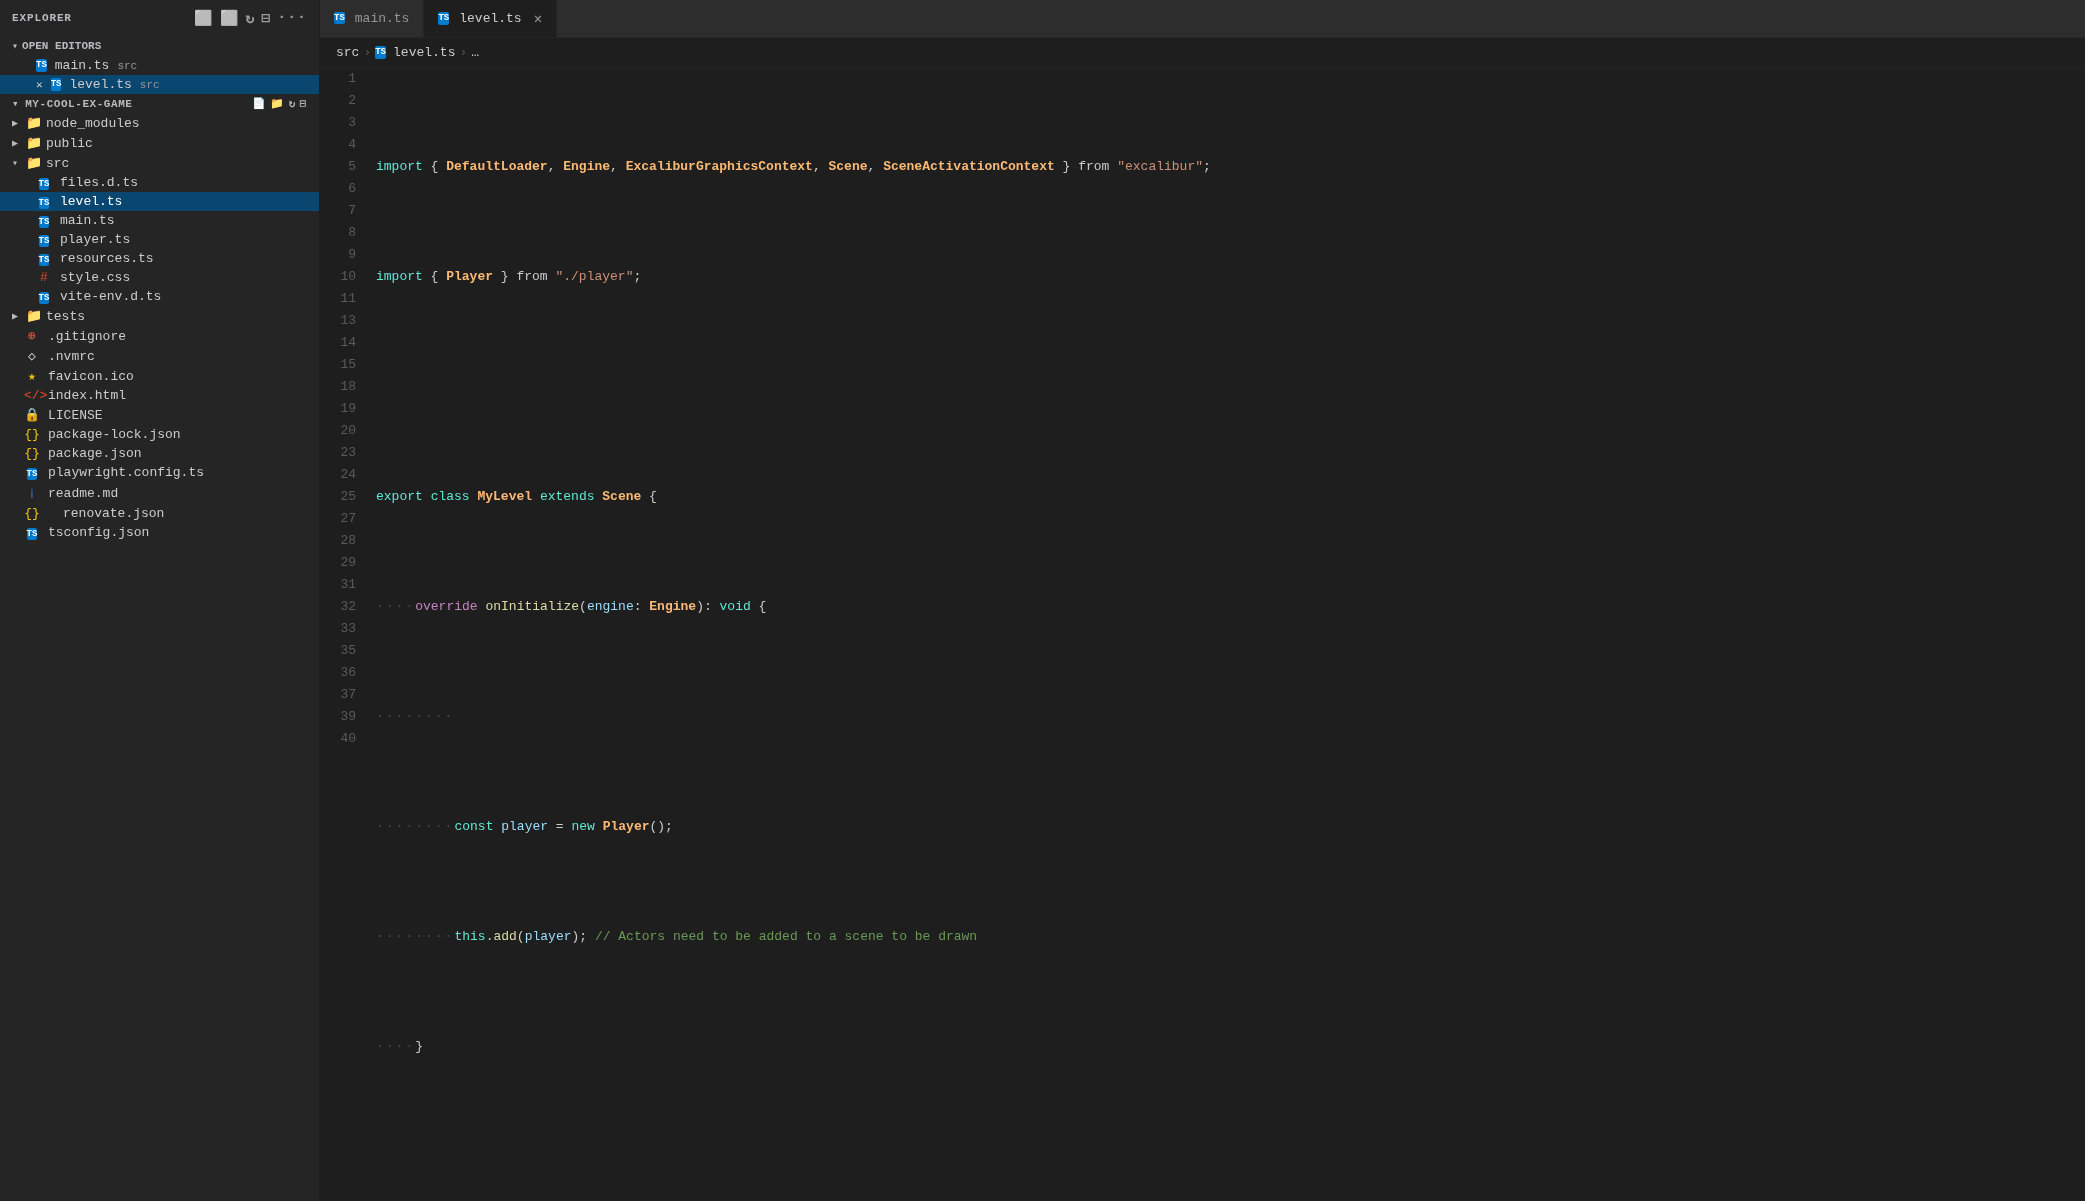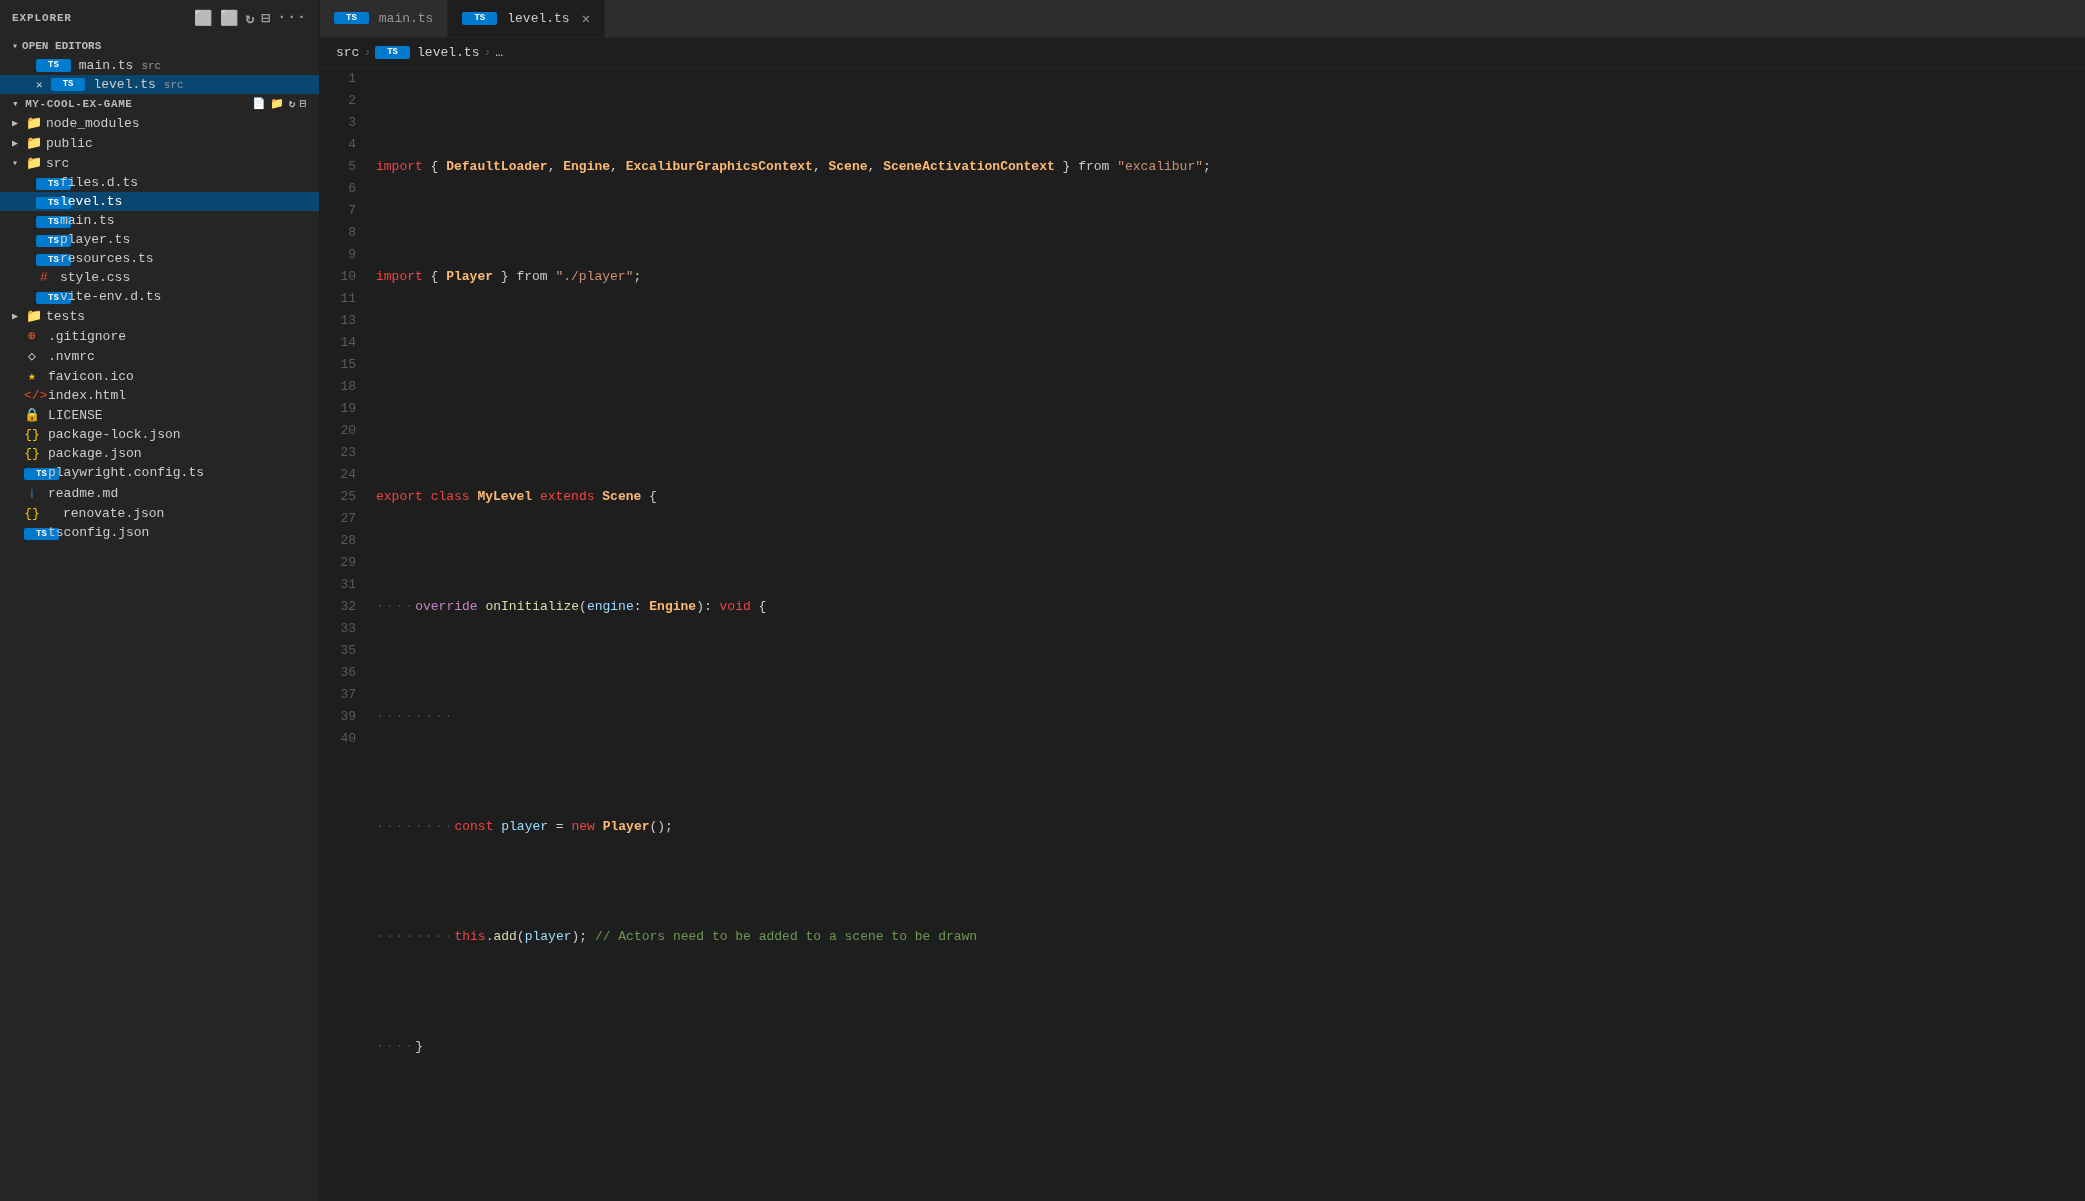--- a/index.html
+++ b/index.html
@@ -80,21 +80,21 @@
       margin-right: 4px;
       color: #cccccc;
     }
 
     .ts-icon {
       color: #569cd6;
       font-size: 11px;
       font-weight: bold;
       background: #007acc;
       color: white;
-      padding: 1px 12px;
+      padding: 1px 0;
       border-radius: 2px;
       font-size: 9px;
       line-height: 1.2;
     }
 
     .file-tree {
       overflow-y: auto;
       flex: 1;
     }
 
@@ -243,21 +243,21 @@
     }
 
     .code-line {
       display: flex;
       align-items: center;
       min-height: 22px;
       padding-right: 40px;
     }
 
     
-    .kw { color: #ef4444; }        
+    .kw { color: #5eead4; }        
     .kw2 { color: #c586c0; }       
     .type { color: #fdba74; font-weight: bold; }      
     .fn { color: #dcdcaa; }        
     .str { color: #ce9178; }       
     .comment { color: #6a9955; }   
     .punct { color: #cccccc; }     
     .param { color: #9cdcfe; }       
     .dots { color: #4a4a4a; letter-spacing: 2px; } 
 
     

